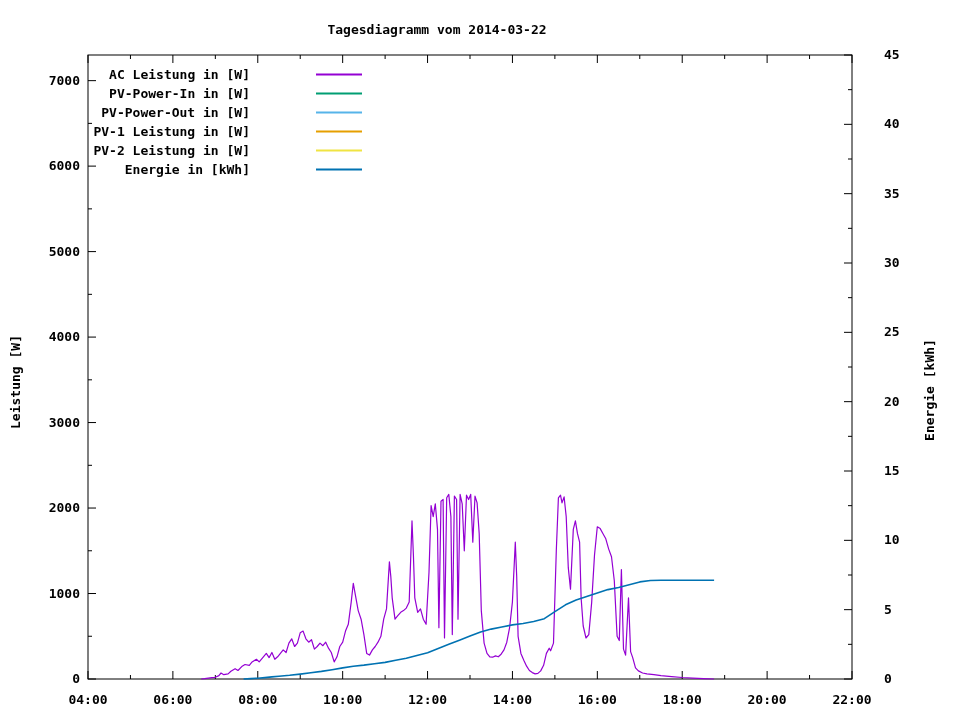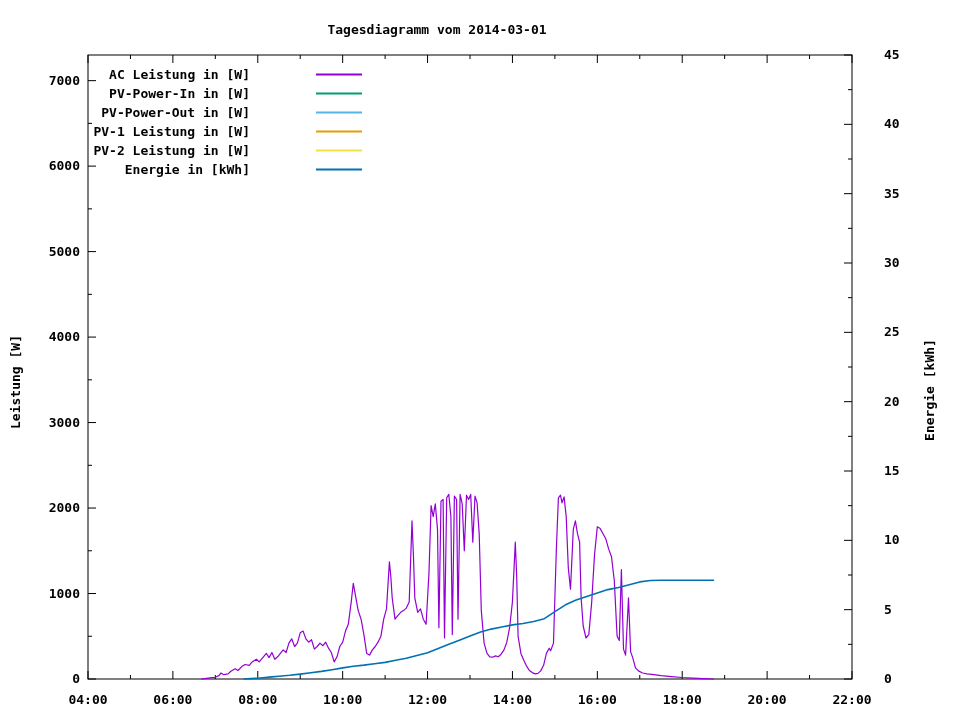--- a/index.html
+++ b/index.html
@@ -9,21 +9,21 @@
   .ylabel{position:absolute;white-space:nowrap;font-size:13px;transform:translate(-50%,-50%) rotate(-90deg);}
   .ylabel.left{left:15px;top:382px;}
   .ylabel.right{left:929px;top:390px;}
   svg{position:absolute;left:0;top:0;}
   svg text{font-family:"DejaVu Sans Mono","Liberation Mono",monospace;font-size:13px;font-weight:bold;fill:#000;}
 </style>
 </head>
 <body>
 
 <div class="stage">
-  <div class="chart-title">Tagesdiagramm vom 2014-03-01</div>
+  <div class="chart-title">Tagesdiagramm vom 2014-03-22</div>
   <div class="ylabel left">Leistung [W]</div>
   <div class="ylabel right">Energie [kWh]</div>
   <svg id="plot" width="960" height="720">
       <rect x="88" y="55" width="764" height="624" fill="none" stroke="#000" stroke-width="1"></rect>
       <g>
         <line x1="88" y1="679" x2="88" y2="671" stroke="#000"></line>
         <line x1="88" y1="55" x2="88" y2="63" stroke="#000"></line>
         <text x="88" y="704" text-anchor="middle">04:00</text>
         <line x1="130.44444444444446" y1="679" x2="130.44444444444446" y2="675" stroke="#000"></line>
         <line x1="130.44444444444446" y1="55" x2="130.44444444444446" y2="59" stroke="#000"></line>

